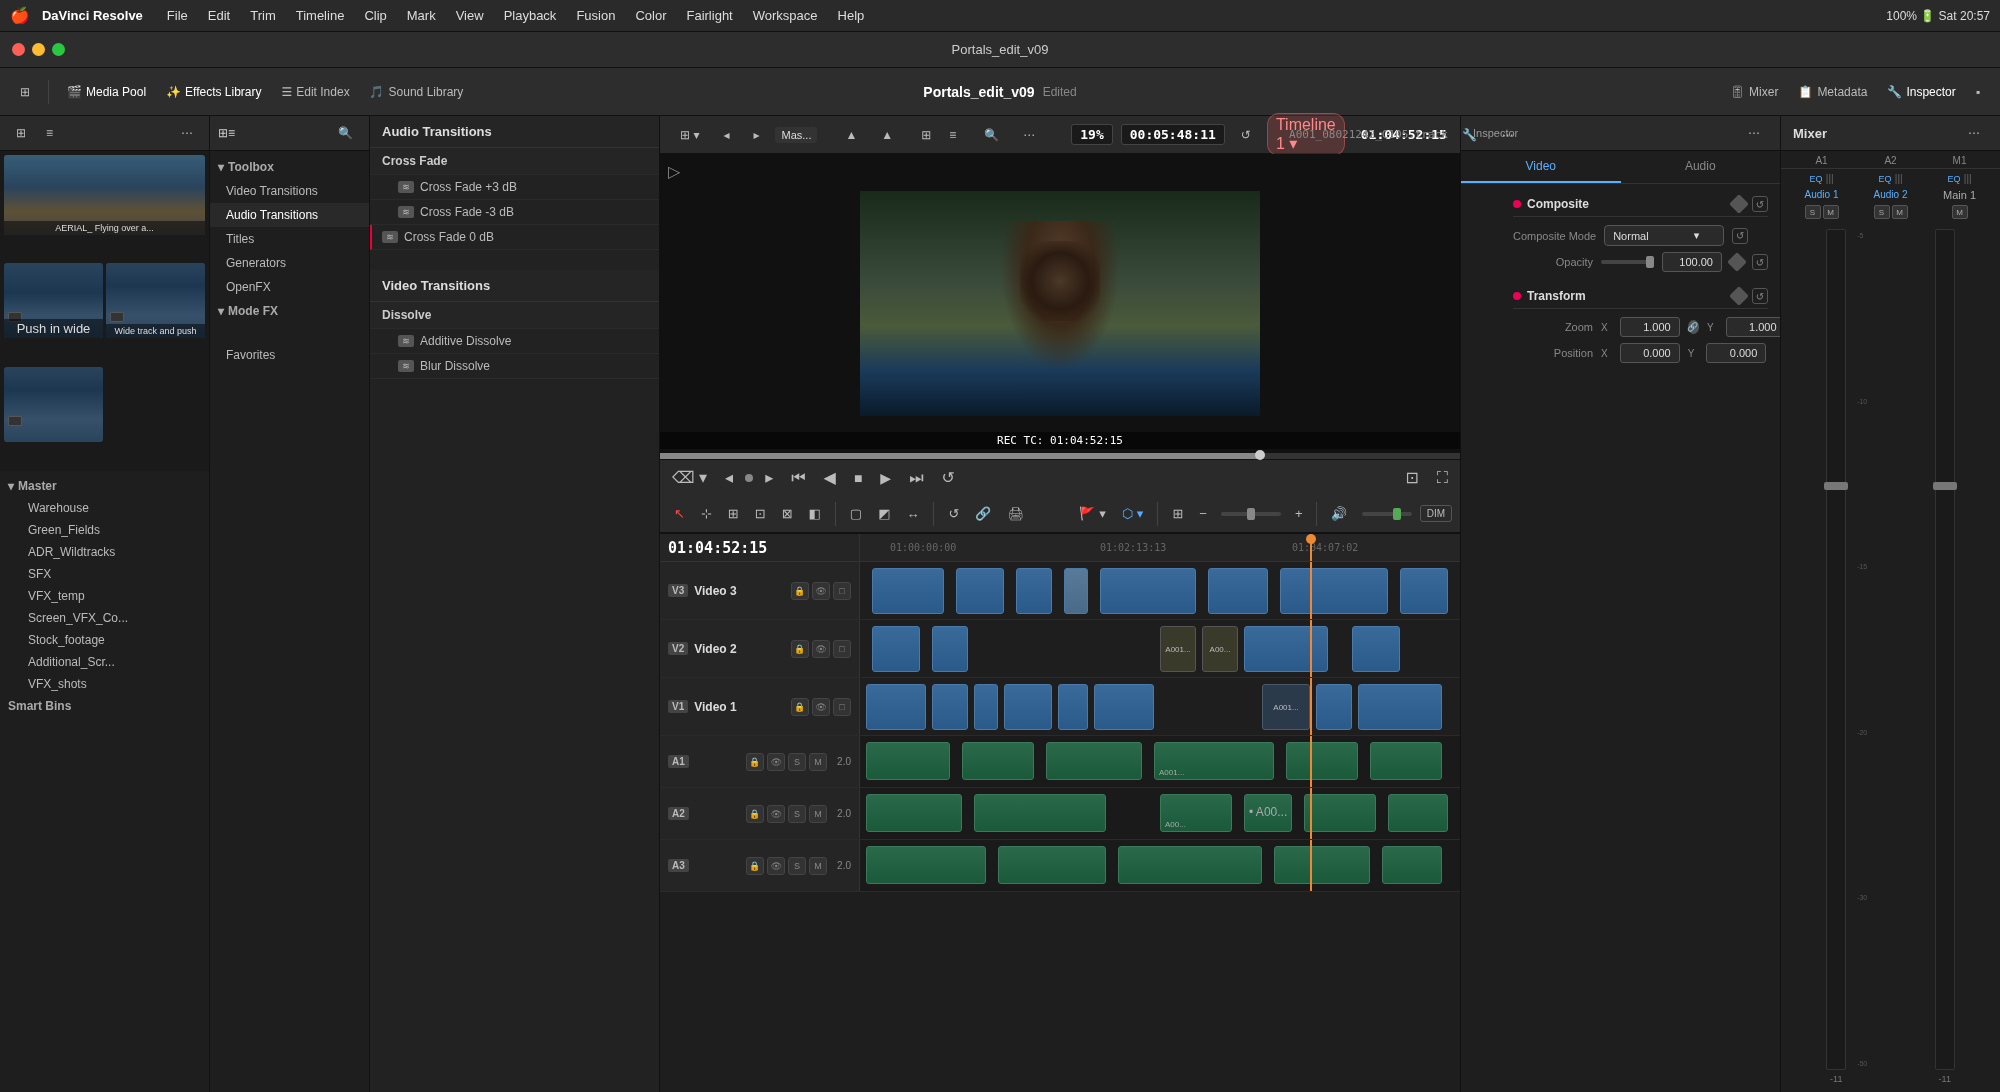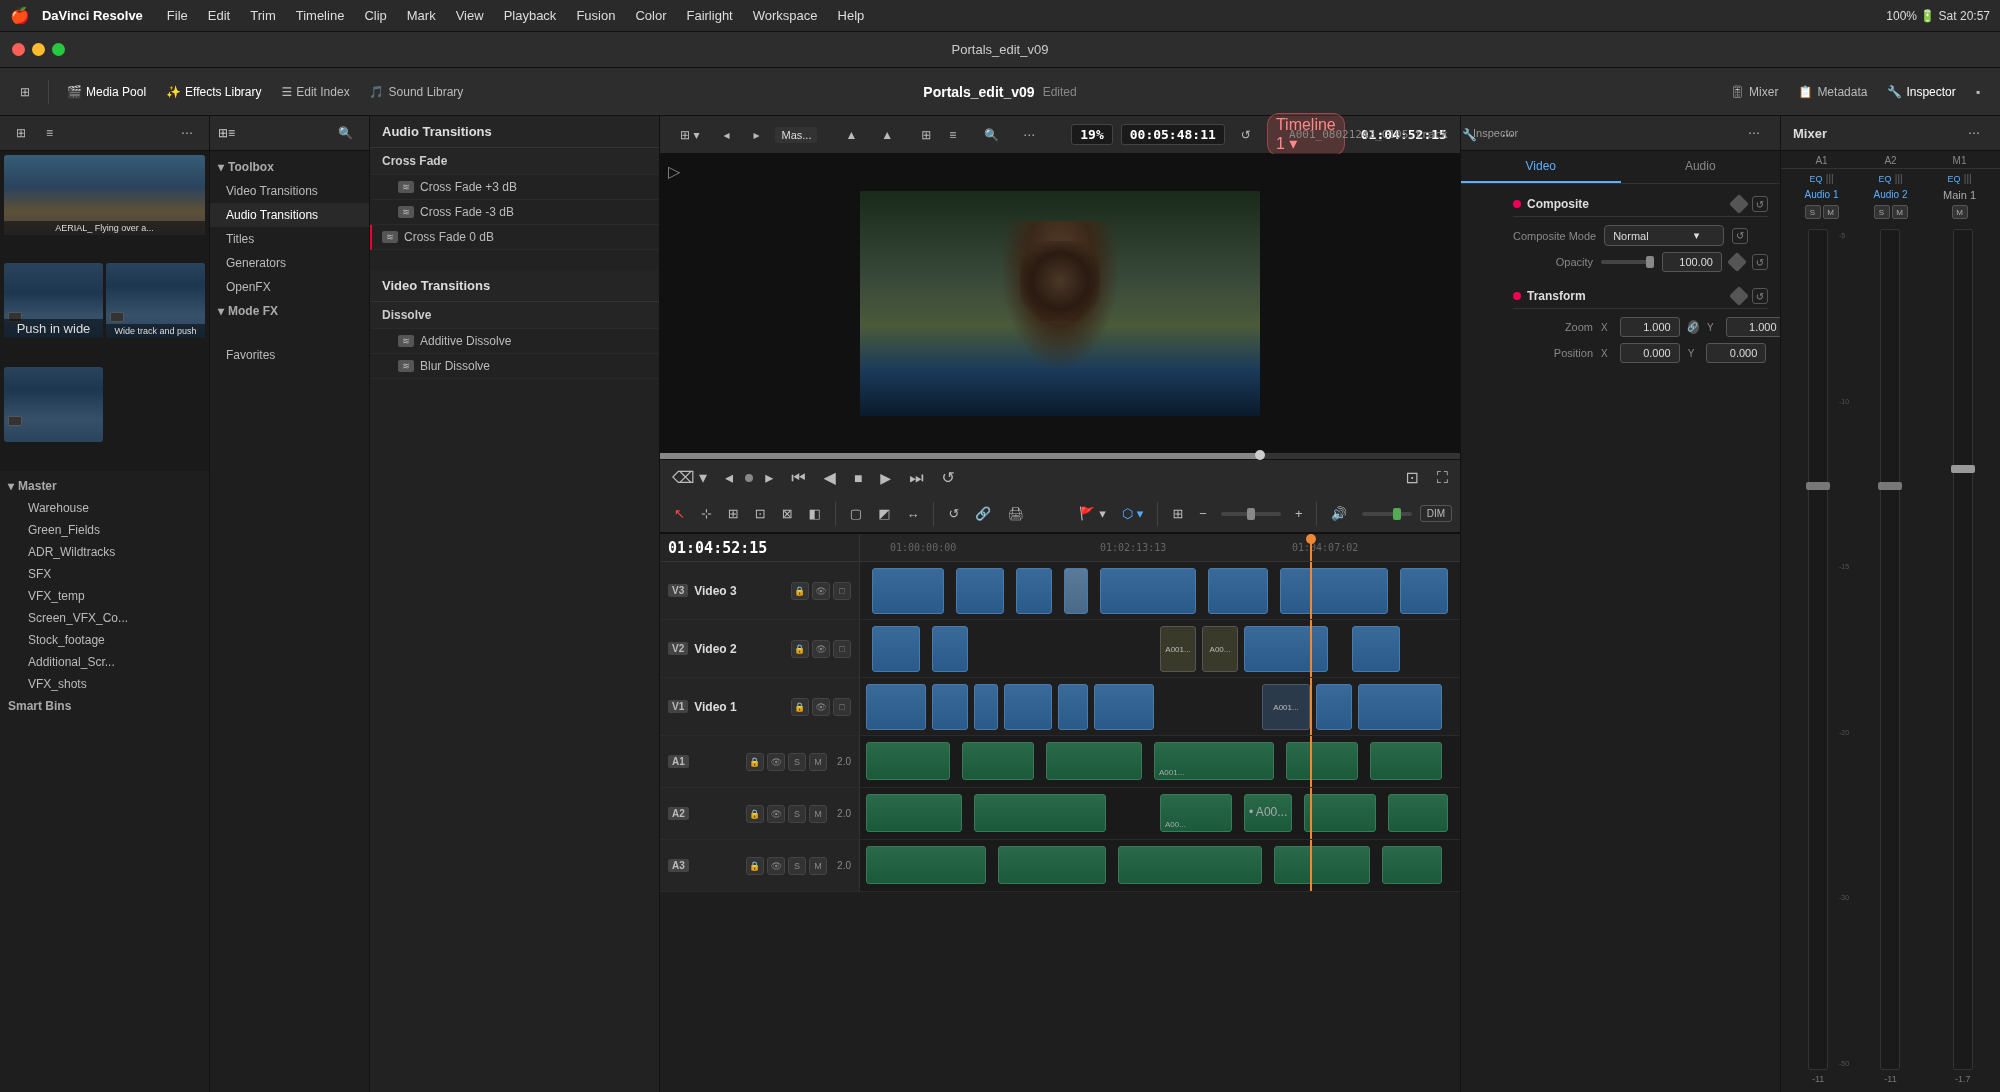--- a/index.html
+++ b/index.html
@@ -832,20 +832,24 @@
           <div class="preview-image">
 
             <div style="width:100%; height:100%; background: linear-gradient(180deg, #1a2a1a 0%, #2a3a2a 20%, #3a4a3a 40%, #4a5a3a 60%, #1a3a5a 80%, #0a1a2a 100%); position:relative;">
 
               <div style="position:absolute; top:30px; left:50%; transform:translateX(-50%); width:120px; height:150px; background: radial-gradient(ellipse at 50% 30%, #5a4030 0%, #3a2818 40%, transparent 70%);"></div>
 
               <div style="position:absolute; top:50px; left:40%; width:80px; height:80px; background: radial-gradient(ellipse at 50% 50%, #4a3828 0%, #2a1a10 50%, transparent 80%);"></div>
             </div>
           </div>
 
+          <div class="preview-tc">
+            <span>REC TC:</span>
+            <span>01:04:52:15</span>
+          </div>
         </div>
 
         <div class="preview-scrub">
           <div class="preview-scrub-fill"></div>
           <div class="preview-scrub-handle"></div>
         </div>
 
         <div class="transport-bar">
           <button class="prev-btn">⌫ ▾</button>
           <button class="prev-btn">◂</button>
@@ -1219,23 +1223,17 @@
         <span style="font-size:9px;color:#777;">-11</span>
       </div>
 
       <div style="flex:1;display:flex;flex-direction:column;align-items:center;gap:4px;">
         <div style="flex:1;width:20px;background:#1a1a1a;border:1px solid #333;border-radius:2px;position:relative;display:flex;align-items:flex-end;">
           <div style="position:absolute;top:30%;left:-3px;right:-3px;height:8px;background:#777;border-radius:2px;cursor:pointer;"></div>
         </div>
         <span style="font-size:9px;color:#777;">-11</span>
       </div>
 
-      <div style="flex:1;display:flex;flex-direction:column;align-items:center;gap:4px;">
-        <div style="flex:1;width:20px;background:#1a1a1a;border:1px solid #333;border-radius:2px;position:relative;">
-          <div style="position:absolute;top:28%;left:-3px;right:-3px;height:8px;background:#999;border-radius:2px;cursor:pointer;"></div>
-        </div>
-        <span style="font-size:9px;color:#777;">-1.7</span>
-      </div>
     </div>
 
   </div>
 
 </div>
 
 </body></html>

